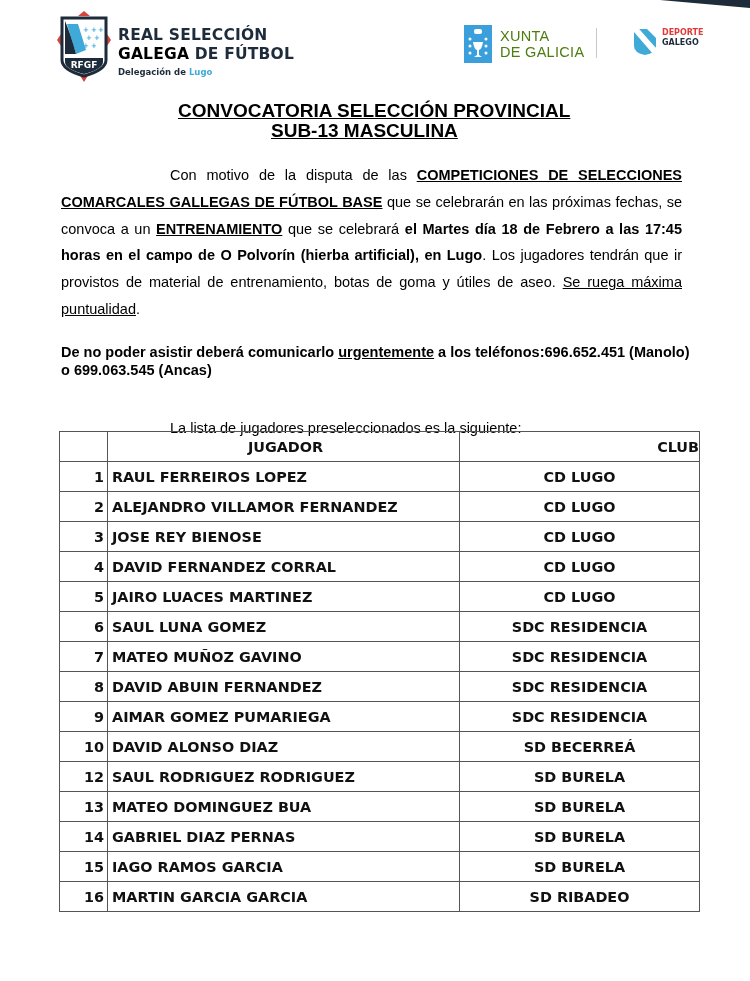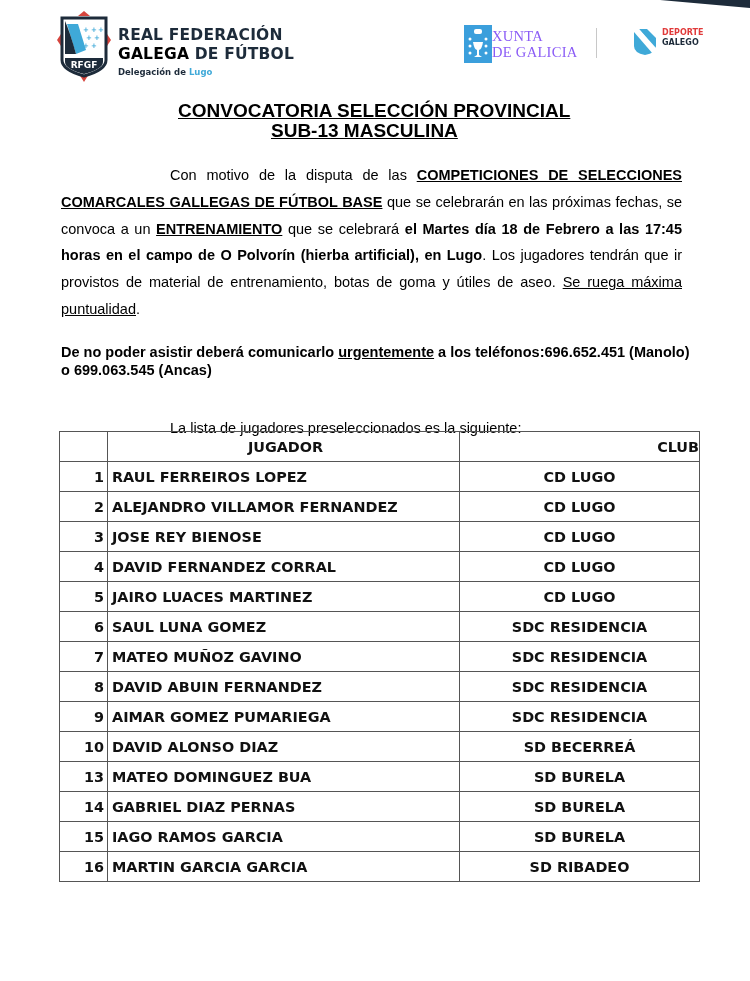--- a/index.html
+++ b/index.html
@@ -16,21 +16,21 @@
     .rfgf-text { margin-left: 6px; margin-top: 16px; font-family: "DejaVu Sans", sans-serif; font-weight: bold; }
     .rfgf-line1 { font-size: 15.5px; color: #1d2b3a; letter-spacing: 0.2px; line-height: 19px; }
     .rfgf-line2 { font-size: 15.5px; line-height: 19px; letter-spacing: 0.2px; }
     .rfgf-line2 .blue { color: #000000; }
     .rfgf-line2 .dark { color: #1d2b3a; }
     .rfgf-line3 { font-size: 8.5px; margin-top: 3px; color: #1d2b3a; font-weight: bold; }
     .rfgf-line3 .blue { color: #3fa9d8; }
 
     .xunta { position: absolute; left: 464px; top: 25px; display: flex; align-items: center; }
     .xunta-box { width: 28px; height: 38px; background: #3b9fdc; }
-    .xunta-text { margin-left: 0; font-family: Liberation Serif, serif; font-size: 14.5px; line-height: 16px; color: #8b5cf6; letter-spacing: 0.3px; }
+    .xunta-text { margin-left: 8px; font-family: Liberation Sans, sans-serif; font-size: 14.5px; line-height: 16px; color: #4d7c0f; letter-spacing: 0.3px; }
     .sep { position: absolute; left: 596px; top: 28px; width: 1px; height: 30px; background: #c8c8c8; }
     .deporte { position: absolute; left: 633px; top: 28px; display: flex; align-items: flex-start; }
     .deporte-icon { width: 24px; height: 28px; }
     .deporte-text { margin-left: 5px; font-family: "DejaVu Sans", sans-serif; font-weight: bold; font-size: 8px; line-height: 10px; margin-top: 0px; }
     .deporte-text .l1 { color: #e03a3a; }
     .deporte-text .l2 { color: #1d2b3a; }
 
     
     .title { position: absolute; left: 178px; top: 100px; font-weight: bold; font-size: 19px; line-height: 22px; text-decoration: underline; }
     .title2 { position: absolute; left: 271px; top: 120px; font-weight: bold; font-size: 19px; line-height: 22px; text-decoration: underline; }
@@ -80,21 +80,21 @@
         <text x="42" y="22">+</text>
       <text x="30" y="30">+</text>
         <text x="38" y="30">+</text>
       <text x="27" y="38">+</text>
         <text x="35" y="38">+</text>
     </g>
     <path d="M9,48 L47,48 L47,52 Q47,59 28,64 Q9,59 9,52 Z" fill="#1d2b3a"></path>
     <text x="28" y="58" text-anchor="middle" fill="#ffffff" font-size="9" font-weight="bold" font-family="DejaVu Sans, sans-serif">RFGF</text>
   </svg>
   <div class="rfgf-text">
-    <div class="rfgf-line1">REAL FEDERACIÓN</div>
+    <div class="rfgf-line1">REAL SELECCIÓN</div>
     <div class="rfgf-line2"><span class="blue">GALEGA</span><span class="dark"> DE FÚTBOL</span></div>
     <div class="rfgf-line3"><span>Delegación de </span><span class="blue">Lugo</span></div>
   </div>
 </div>
 
 <div class="xunta">
   <svg class="xunta-box" viewBox="0 0 28 38">
     <rect width="28" height="38" fill="#3b9fdc"></rect>
     <g fill="#ffffff">
       <rect x="10" y="4" width="8" height="5" rx="2"></rect>
@@ -189,20 +189,25 @@
         <td class="col-n">9</td>
         <td class="col-name">AIMAR GOMEZ PUMARIEGA</td>
         <td class="col-club">SDC RESIDENCIA</td>
       </tr>
     <tr>
         <td class="col-n">10</td>
         <td class="col-name">DAVID ALONSO DIAZ</td>
         <td class="col-club">SD BECERREÁ</td>
       </tr>
     <tr>
+        <td class="col-n">12</td>
+        <td class="col-name">SAUL RODRIGUEZ RODRIGUEZ</td>
+        <td class="col-club">SD BURELA</td>
+      </tr>
+    <tr>
         <td class="col-n">13</td>
         <td class="col-name">MATEO DOMINGUEZ BUA</td>
         <td class="col-club">SD BURELA</td>
       </tr>
     <tr>
         <td class="col-n">14</td>
         <td class="col-name">GABRIEL DIAZ PERNAS</td>
         <td class="col-club">SD BURELA</td>
       </tr>
     <tr>

